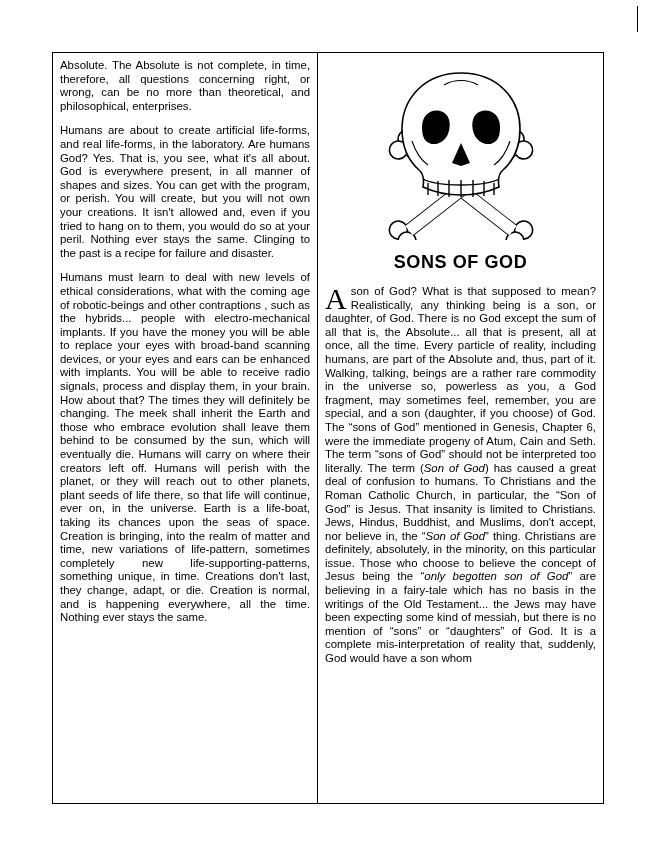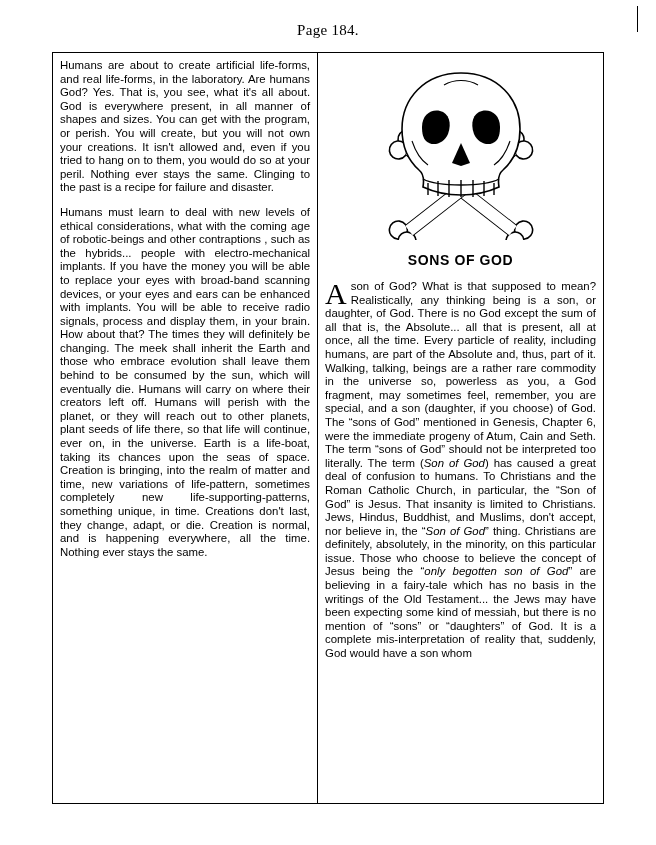--- a/index.html
+++ b/index.html
@@ -77,21 +77,21 @@
     display: flex;
     justify-content: center;
     align-items: flex-start;
     padding-top: 6px;
     padding-bottom: 2px;
   }
   .section-title {
     text-align: center;
     font-family: "Liberation Sans", sans-serif;
     font-weight: bold;
-    font-size: 14px;
+    font-size: 18px;
     letter-spacing: 0.6px;
     margin: 10px 0 12px 0;
   }
   .dropcap-para {
     font-family: "Liberation Sans", sans-serif;
     font-size: 11.4px;
     line-height: 13.6px;
     text-align: justify;
     margin: 0;
   }
@@ -105,25 +105,25 @@
   }
   .ital { font-style: italic; }
 </style>
 </head>
 <body>
 
 <div class="page">
 
   <div class="corner-mark"></div>
 
-  <div class="page-header">Page 184.</div>
 
   <div class="frame">
 
     <div class="col col-left">
+      <p class="body-text">Absolute.  The Absolute is not complete, in time, therefore, all questions concerning right, or wrong, can be no more than theoretical, and philosophical, enterprises.</p>
       <p class="body-text">Humans are about to create artificial life-forms, and real life-forms, in the laboratory.  Are humans God?  Yes.  That is, you see, what it's all about.  God is everywhere present, in all manner of shapes and sizes.  You can get with the program, or perish.  You will create, but you will not own your creations.  It isn't allowed and, even if you tried to hang on to them, you would do so at your peril.  Nothing ever stays the same.  Clinging to the past is a recipe for failure and disaster.</p>
       <p class="body-text">Humans must learn to deal with new levels of ethical considerations, what with the coming age of robotic-beings and other contraptions , such as the hybrids... people with electro-mechanical implants.  If you have the money you will be able to replace your eyes with broad-band scanning devices, or your eyes and ears can be enhanced with implants.  You will be able to receive radio signals, process and display them, in your brain.  How about that?  The times they will definitely be changing.  The meek shall inherit the Earth and those who embrace evolution shall leave them behind to be consumed by the sun, which will eventually die.  Humans will carry on where their creators left off.  Humans will perish with the planet, or they will reach out to other planets, plant seeds of life there, so that life will continue, ever on, in the universe.  Earth is a life-boat, taking its chances upon the seas of space.  Creation is bringing, into the realm of matter and time, new variations of life-pattern, sometimes completely new life-supporting-patterns, something unique, in time.  Creations don't last, they change, adapt, or die.  Creation is normal, and is happening everywhere, all the time.  Nothing ever stays the same.</p>
     </div>
 
     <div class="col col-right">
 
       <div class="art-wrap">
         <svg width="190" height="175" viewBox="0 0 190 175">
           <g fill="none" stroke="#000" stroke-width="1.6">
 

